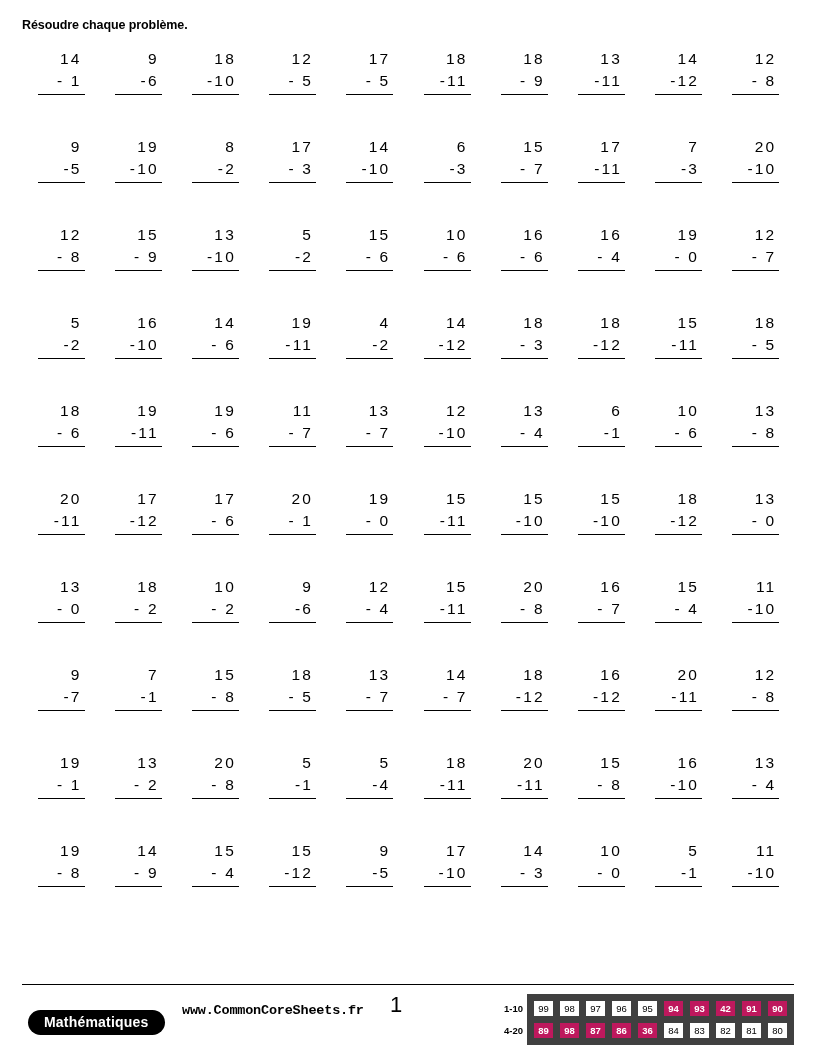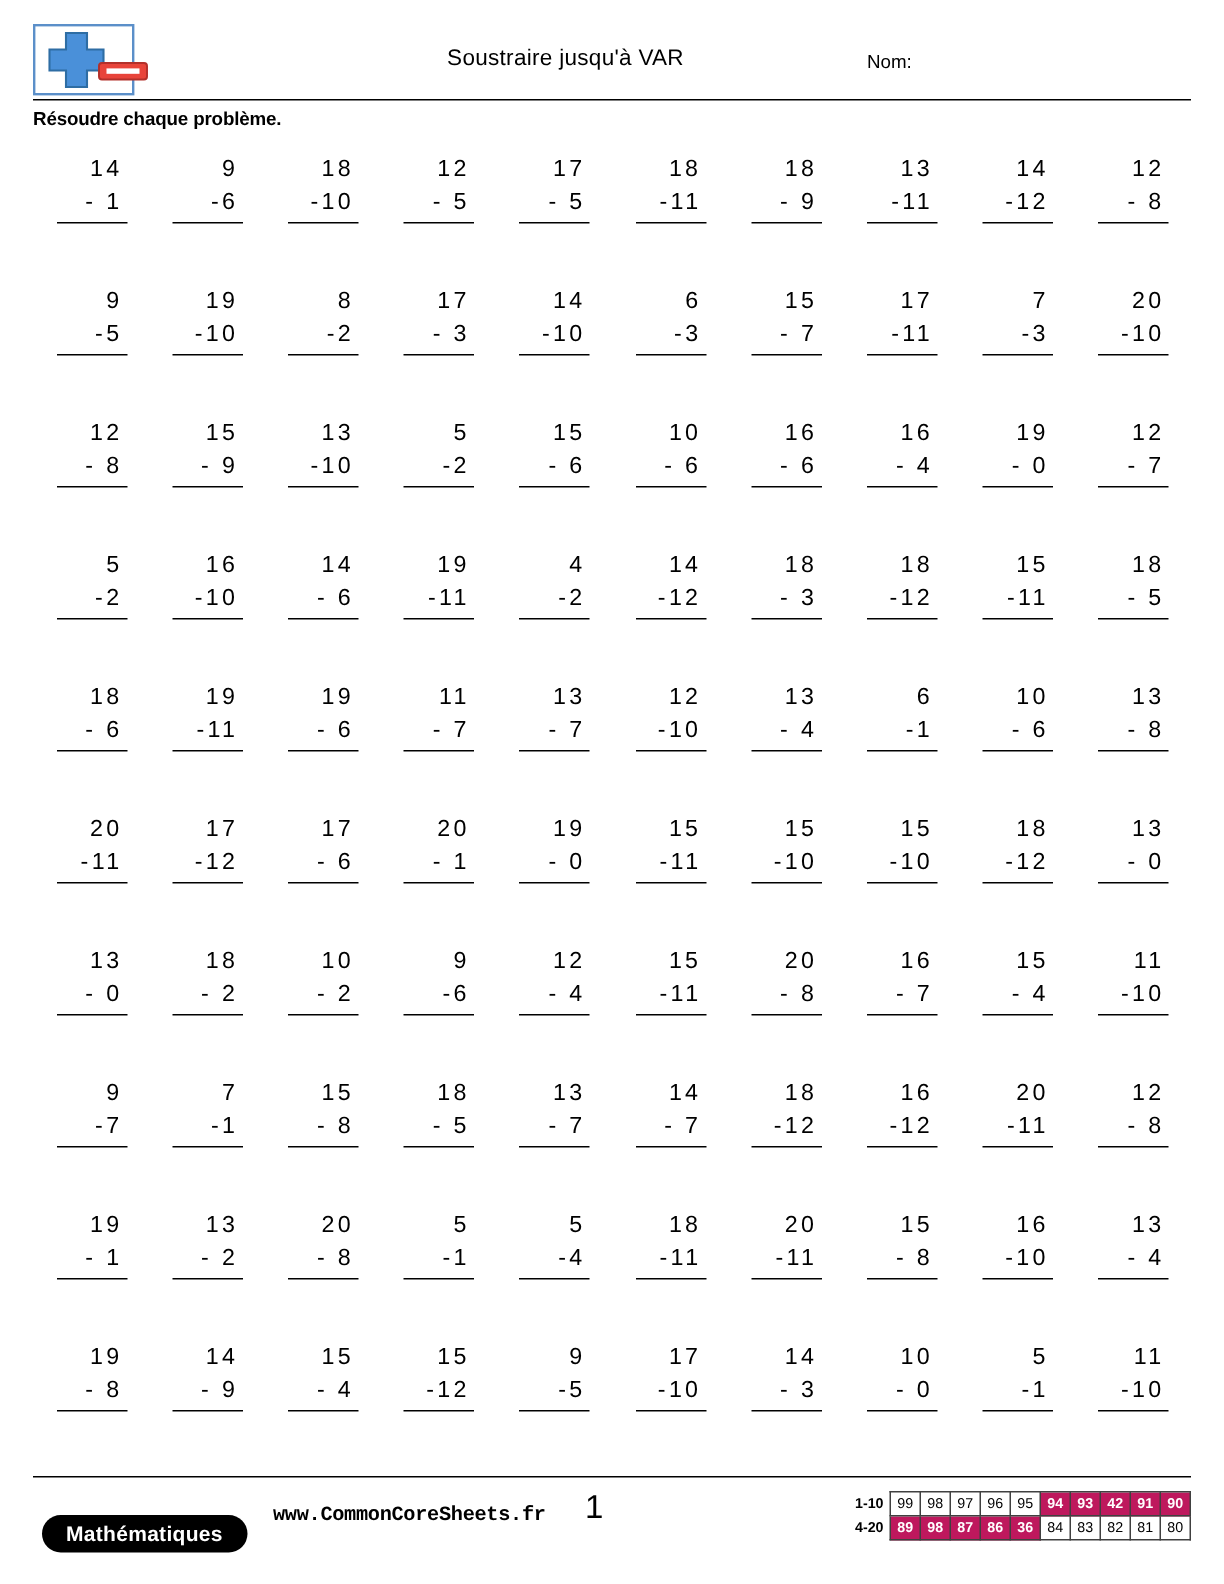--- a/index.html
+++ b/index.html
@@ -146,21 +146,21 @@
     font-size: 22px;
   }
   .answer-key {
     position: absolute;
     right: 0px;
     top: 10px;
     border-collapse: collapse;
     font-size: 9.5px;
   }
   .answer-key td {
-    border: 1px solid #404040;
+    border: 7px solid #404040;
     width: 19px;
     height: 15px;
     text-align: center;
     vertical-align: middle;
     padding: 0;
   }
   .answer-key td.rowlabel {
     border: none;
     width: 36px;
     text-align: right;
@@ -173,33 +173,20 @@
     color: #ffffff;
     font-weight: bold;
     margin-top: 36px;
   }
 </style>
 </head>
 <body>
 
 <div class="page">
 
-  <div class="header">
-    <div class="logo">
-      <svg width="86" height="48" viewBox="0 0 86 48">
-        <rect x="0.8" y="0.8" width="66" height="46" fill="#ffffff" stroke="#5b8fc9" stroke-width="1.6"></rect>
-        <path d="M22 6 h14 v11 h11 v14 h-11 v11 h-14 v-11 h-11 v-14 h11 z" fill="#4a90d9" stroke="#2e6da4" stroke-width="1.4"></path>
-        <rect x="44" y="26" width="32" height="11" rx="2" fill="#e8443a" stroke="#b3302a" stroke-width="1.3"></rect>
-        <rect x="49" y="29.6" width="22" height="3.6" fill="#ffffff"></rect>
-      </svg>
-    </div>
-    <div class="title">Soustraire jusqu'à VAR</div>
-    <div class="name-label">Nom:</div>
-    <div class="header-rule"></div>
-  </div>
 
   <div class="instructions">Résoudre chaque problème.</div>
 
   <div class="grid">
 
     <div class="cell">
         <div class="prob">
           <div class="top">14</div>
           <div class="bot">-  1</div>
           <div class="bar"></div>

